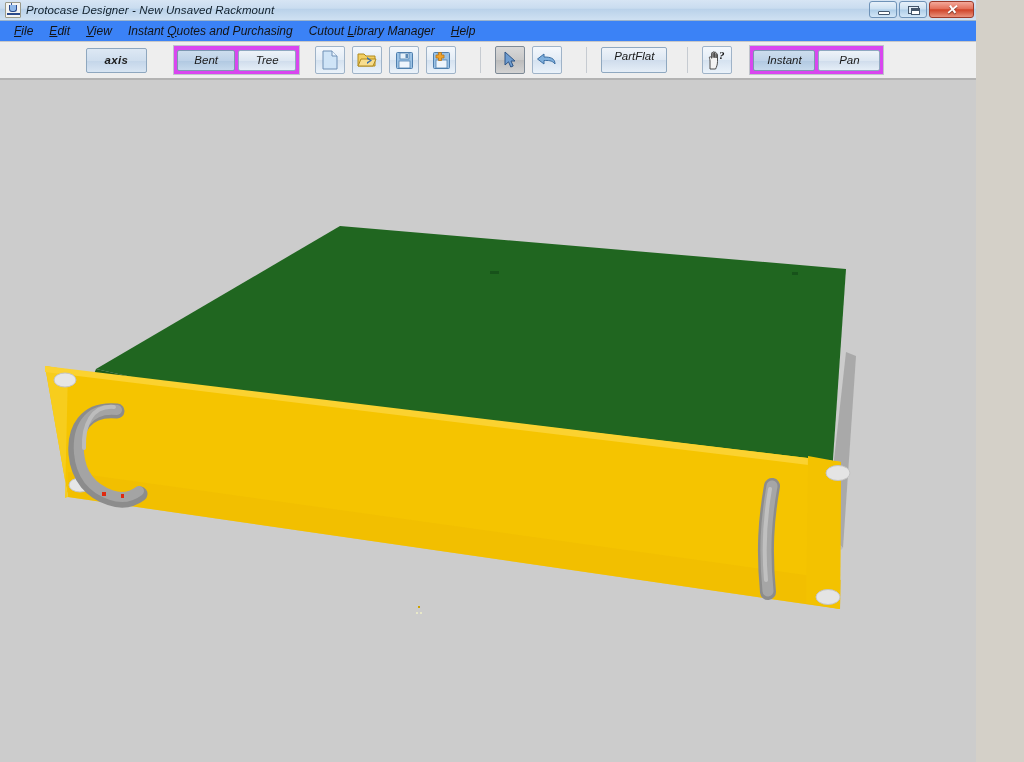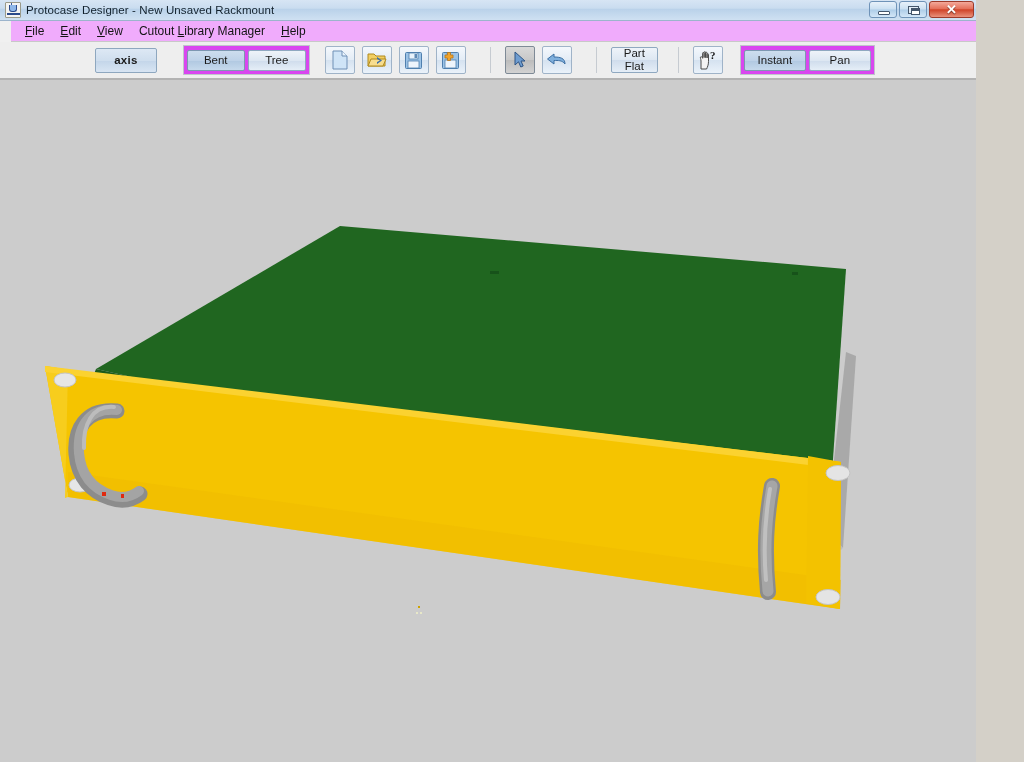--- a/index.html
+++ b/index.html
@@ -11,20 +11,21 @@
     background: #d4d0c8;
   }
 
   #app {
     width: 976px;
     height: 762px;
     position: relative;
     display: flex;
     flex-direction: column;
     background: #f0f0f0;
+    font-style: italic;
   }
 
   
   .titlebar {
     height: 21px;
     flex: 0 0 21px;
     display: flex;
     align-items: center;
     background: linear-gradient(to bottom,
         #d7e5f4 0%, #c9dcef 42%, #b9d1e9 44%, #cfe1f2 100%);
@@ -122,24 +123,23 @@
     text-align: center;
     text-shadow: 0 1px 1px rgba(0,0,0,.5);
   }
 
   
   .menubar {
     height: 21px;
     flex: 0 0 21px;
     display: flex;
     align-items: center;
-    background: #f0abfc;
+    background: #3b82f6;
     border-bottom: 1px solid #c8c8c8;
     padding-left: 6px;
-    margin-left: 11px;
   }
   .menu-item {
     font-size: 12px;
     color: #141414;
     padding: 2px 8px 2px 8px;
     cursor: default;
     white-space: nowrap;
   }
   .menu-item u { text-decoration: underline; }
 
@@ -180,21 +180,21 @@
     line-height: 13px;
   }
   .btn.sel {
     background: linear-gradient(to bottom, #cdddee 0%, #bed2e8 50%, #b0c8e1 51%, #c6d9ec 100%);
     border-color: #7d97b1;
   }
   .btn.big {
     padding: 2px 12px;
     height: 26px;
     display: flex;
-    flex-direction: column;
+    flex-direction: row;
     justify-content: center;
   }
   .btn.axis {
     padding: 5px 18px;
     background: linear-gradient(to bottom, #dde8f4 0%, #cfdeee 50%, #c3d5e9 51%, #d8e5f3 100%);
     border-color: #8ea7bf;
     font-weight: bold;
     letter-spacing: .3px;
   }
   .btn.pill { min-width: 58px; }
@@ -255,20 +255,21 @@
       <div class="tb-btn close">
         <div class="glyph-x">✕</div>
       </div>
     </div>
   </div>
 
   <div class="menubar">
     <div class="menu-item"><u>F</u><span>ile</span></div>
     <div class="menu-item"><u>E</u><span>dit</span></div>
     <div class="menu-item"><u>V</u><span>iew</span></div>
+    <div class="menu-item">Instant <u>Q</u><span>uotes and Purchasing</span></div>
     <div class="menu-item">Cutout <u>L</u><span>ibrary Manager</span></div>
     <div class="menu-item"><u>H</u><span>elp</span></div>
   </div>
 
   <div class="toolbar">
 
     <div class="btn axis">axis</div>
     <div style="width:8px"></div>
 
     <div class="tgroup">

